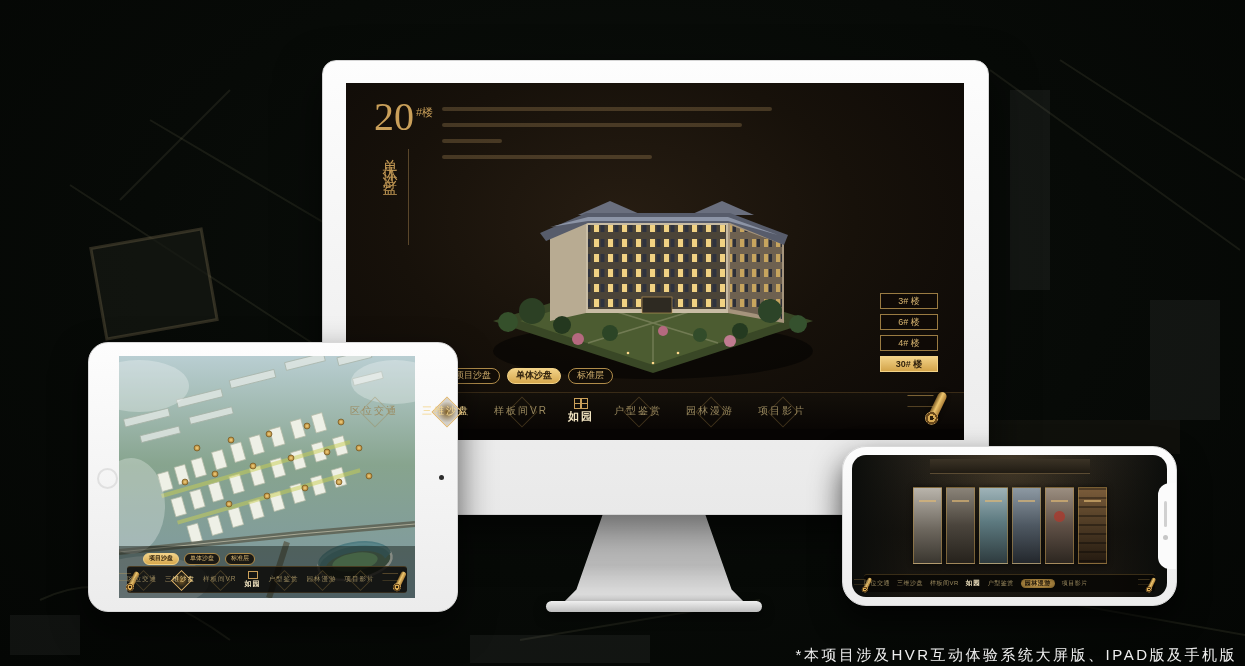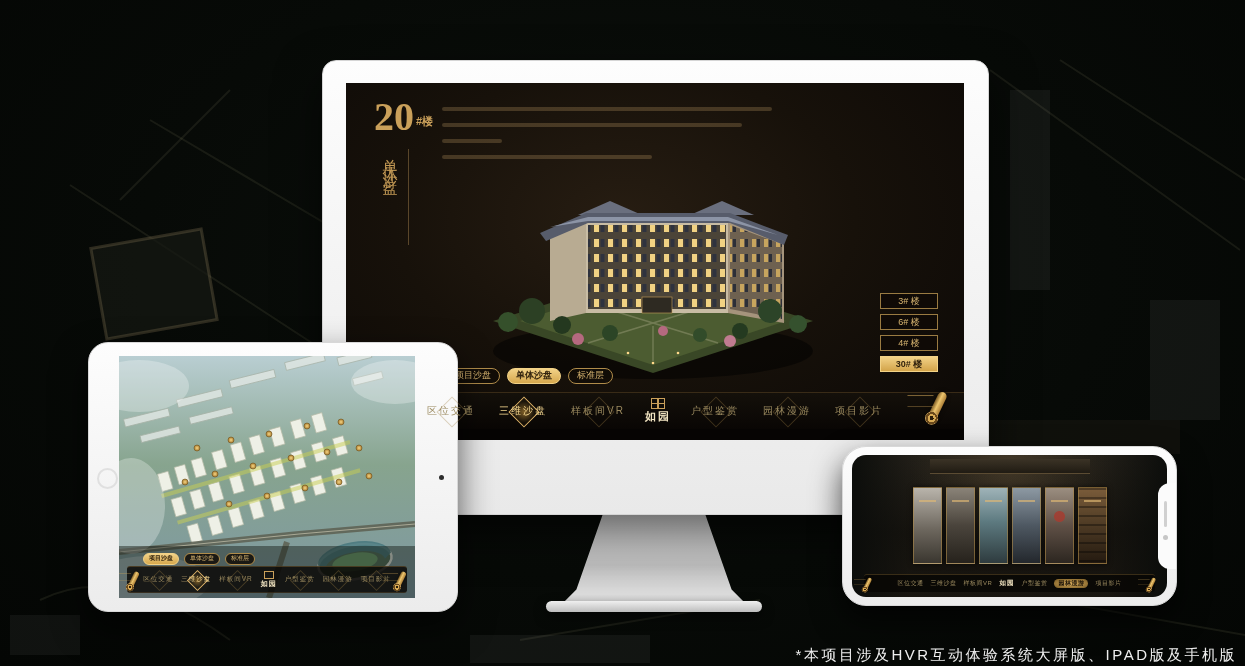--- a/index.html
+++ b/index.html
@@ -15,21 +15,21 @@
     letter-spacing:2.5px;margin-top:46px;}
 
   
   .pill{border:1px solid #b08c4a;color:#d9b671;background:rgba(18,13,7,.85);
     border-radius:8px;font-size:9px;line-height:12px;padding:1px 8px;white-space:nowrap;font-family:Liberation Mono, monospace;}
   .pill.active{background:linear-gradient(#f2d287,#d6a84e);color:#33240e;font-weight:bold;border-color:#f2d287;}
   .fbtn{width:56px;height:14px;line-height:14px;text-align:center;font-size:9px;
     border:1px solid #9a7b42;color:#d9b671;background:rgba(15,10,5,.75);border-radius:0;}
   .fbtn.active{background:linear-gradient(#f2d287,#d3a44a);color:#33240e;font-weight:bold;border-color:#f2d287;}
 
-  .app-nav{position:absolute;display:flex;align-items:center;justify-content:center;
+  .app-nav{position:absolute;display:flex;align-items:center;
     background:linear-gradient(#14100a,#090604);border-top:1px solid rgba(150,115,60,.35);}
   .nav-item{position:relative;color:#9b8a5f;white-space:nowrap;z-index:1;}
   .nav-item::before{content:'';position:absolute;left:50%;top:50%;width:20px;height:20px;
     margin:-10px 0 0 -10px;border:1px solid rgba(160,130,70,.35);transform:rotate(45deg);z-index:-1;}
   .nav-item.active{color:#f4d astro;}
   .nav-item.active{color:#f4d68f;}
   .nav-item.active::before{background:radial-gradient(circle,#7e5f28 0%,rgba(60,44,16,.2) 75%);
     border-color:#e0b468;}
   .nav-logo{display:flex;flex-direction:column;align-items:center;justify-content:center;}
   .logo-seal{width:12px;height:9px;border:1px solid #caa05a;background:
@@ -52,21 +52,21 @@
     background:linear-gradient(#fdfdfd,#e9e9e9);border:1px solid #d5d5d5;
     box-shadow:0 18px 45px rgba(0,0,0,.6);}
   .m-screen{position:absolute;left:23px;top:22px;width:618px;height:357px;overflow:hidden;
     background:radial-gradient(ellipse at 45% 38%, #271d12 0%, #17110a 48%, #0b0806 100%);}
   .m-neck{position:absolute;left:235px;top:452px;width:194px;height:97px;
     clip-path:polygon(24% 0,76% 0,90% 80%,100% 100%,0 100%,10% 80%);
     background:linear-gradient(180deg,#e6e6e6,#bfbfbf 55%,#dcdcdc 85%,#c9c9c9);}
   .m-base{position:absolute;left:224px;top:541px;width:216px;height:11px;border-radius:6px;
     background:linear-gradient(#efefef,#bdbdbd);box-shadow:0 5px 12px rgba(0,0,0,.55);}
 
-  .blk{position:absolute;left:28px;top:14px;display:flex;align-items:center;font-weight:bold;}
+  .blk{position:absolute;left:28px;top:14px;display:flex;align-items:flex-start;}
   .blk-num{font-family:"Liberation Serif",serif;font-size:40px;line-height:40px;color:#caa05a;}
   .blk-suf{font-size:11px;color:#caa05a;margin:8px 0 0 2px;}
   .blk-vert{position:absolute;left:34px;top:64px;writing-mode:vertical-rl;
     font-family:"Liberation Serif",serif;font-size:15px;letter-spacing:7px;color:#c49a55;}
   .blk-rule{position:absolute;left:62px;top:66px;width:1px;height:96px;background:rgba(190,150,90,.4);}
   .desc{position:absolute;left:96px;top:24px;}
   .dline{height:4px;border-radius:2px;background:rgba(190,155,100,.28);margin-bottom:12px;}
   .bld-svg{position:absolute;left:92px;top:78px;}
   .floor-btns{position:absolute;right:26px;top:210px;display:flex;flex-direction:column;gap:5px;}
   .view-tabs{position:absolute;left:100px;top:285px;display:flex;gap:7px;}

